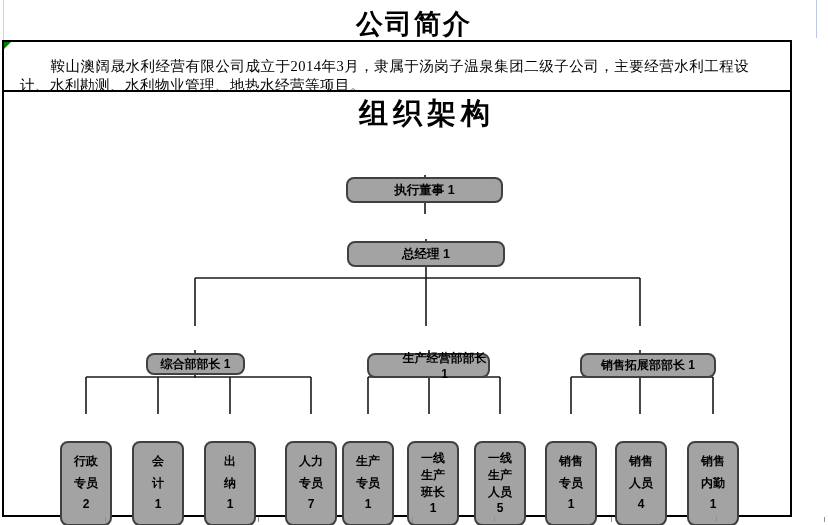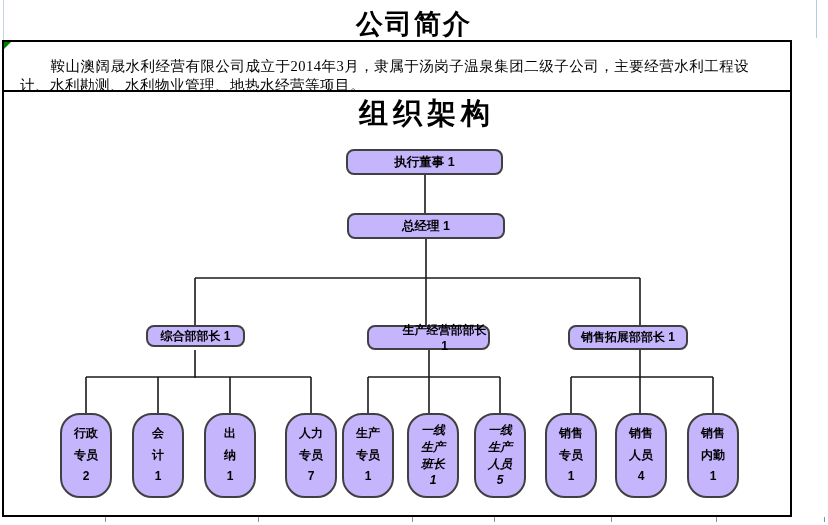--- a/index.html
+++ b/index.html
@@ -41,38 +41,38 @@
     position:absolute;left:2px;top:92px;width:790px;height:425px;
     border:2px solid #000;border-top:none;box-sizing:border-box;background:transparent;
   }
 
   
   .connectors{position:absolute;left:0;top:0;width:828px;height:525px;pointer-events:none;}
   .connectors line{stroke:#1a1a1a;stroke-width:1.6;}
 
   
   .node{
-    position:absolute;box-sizing:border-box;background:#c4b5fd;
+    position:absolute;box-sizing:border-box;background:#a3a3a3;
     border:2px solid #404040;border-radius:8px;
     display:flex;align-items:center;justify-content:center;
-    font-weight:bold;text-align:center;color:#000;
+    font-weight:bold;text-align:center;color:#000;margin-top:28px;
   }
   .lvl1{font-size:12.5px;}
   .lvl2{font-size:12px;}
   .staff{
-    width:52px;height:85px;top:413px;border-radius:20px;
+    width:52px;height:85px;top:413px;border-radius:8px;
     font-size:12px;line-height:1.8;white-space:pre-line;
   }
-  .staff.n4{line-height:1.38;font-style:italic;}
+  .staff.n4{line-height:1.38;}
 
   .n-chairman{left:346px;top:149px;width:157px;height:26px;}
   .n-gm{left:347px;top:213px;width:158px;height:26px;text-align:right;}
   .n-dept1{left:146px;top:325px;width:99px;height:22px;}
   .n-dept2{left:367px;top:325px;width:123px;height:25px;padding-left:32px;}
-  .n-dept3{left:568px;top:325px;width:120px;height:25px;}
+  .n-dept3{left:580px;top:325px;width:136px;height:25px;}
 
   .n-s1{left:60px;}  .n-s2{left:132px;} .n-s3{left:204px;} .n-s4{left:285px;}
   .n-s5{left:342px;} .n-s6{left:407px;} .n-s7{left:474px;}
   .n-s8{left:545px;} .n-s9{left:615px;} .n-s10{left:687px;}
 
   
   .tick{position:absolute;top:517px;width:1px;height:5px;background:#8a9099;}
 </style>
 </head>
 <body>

